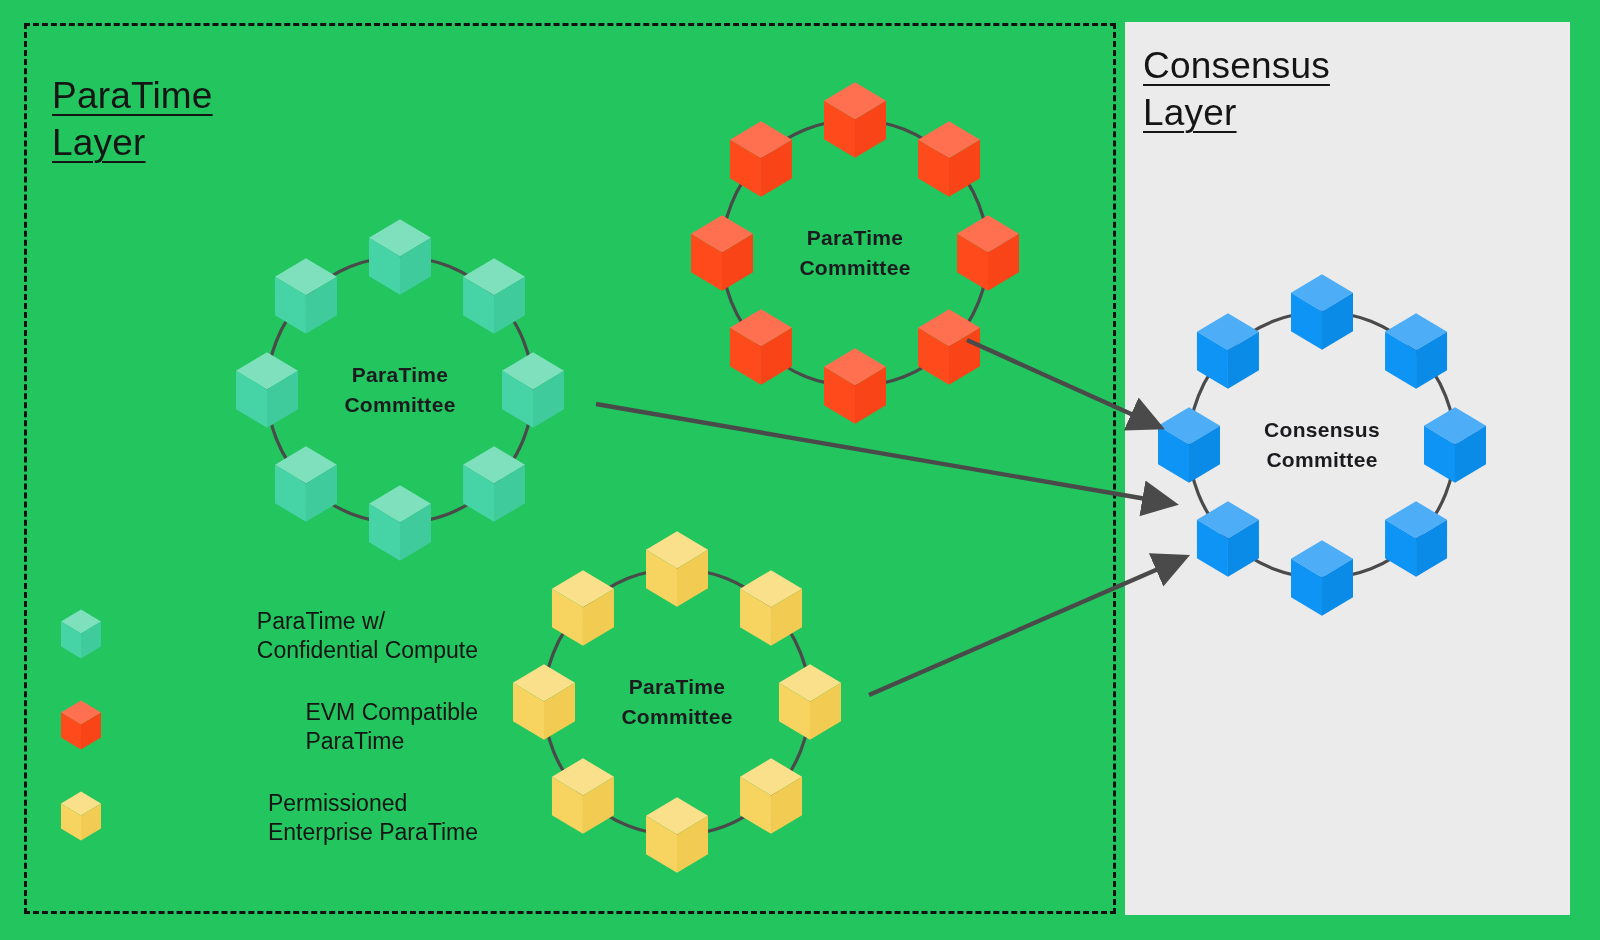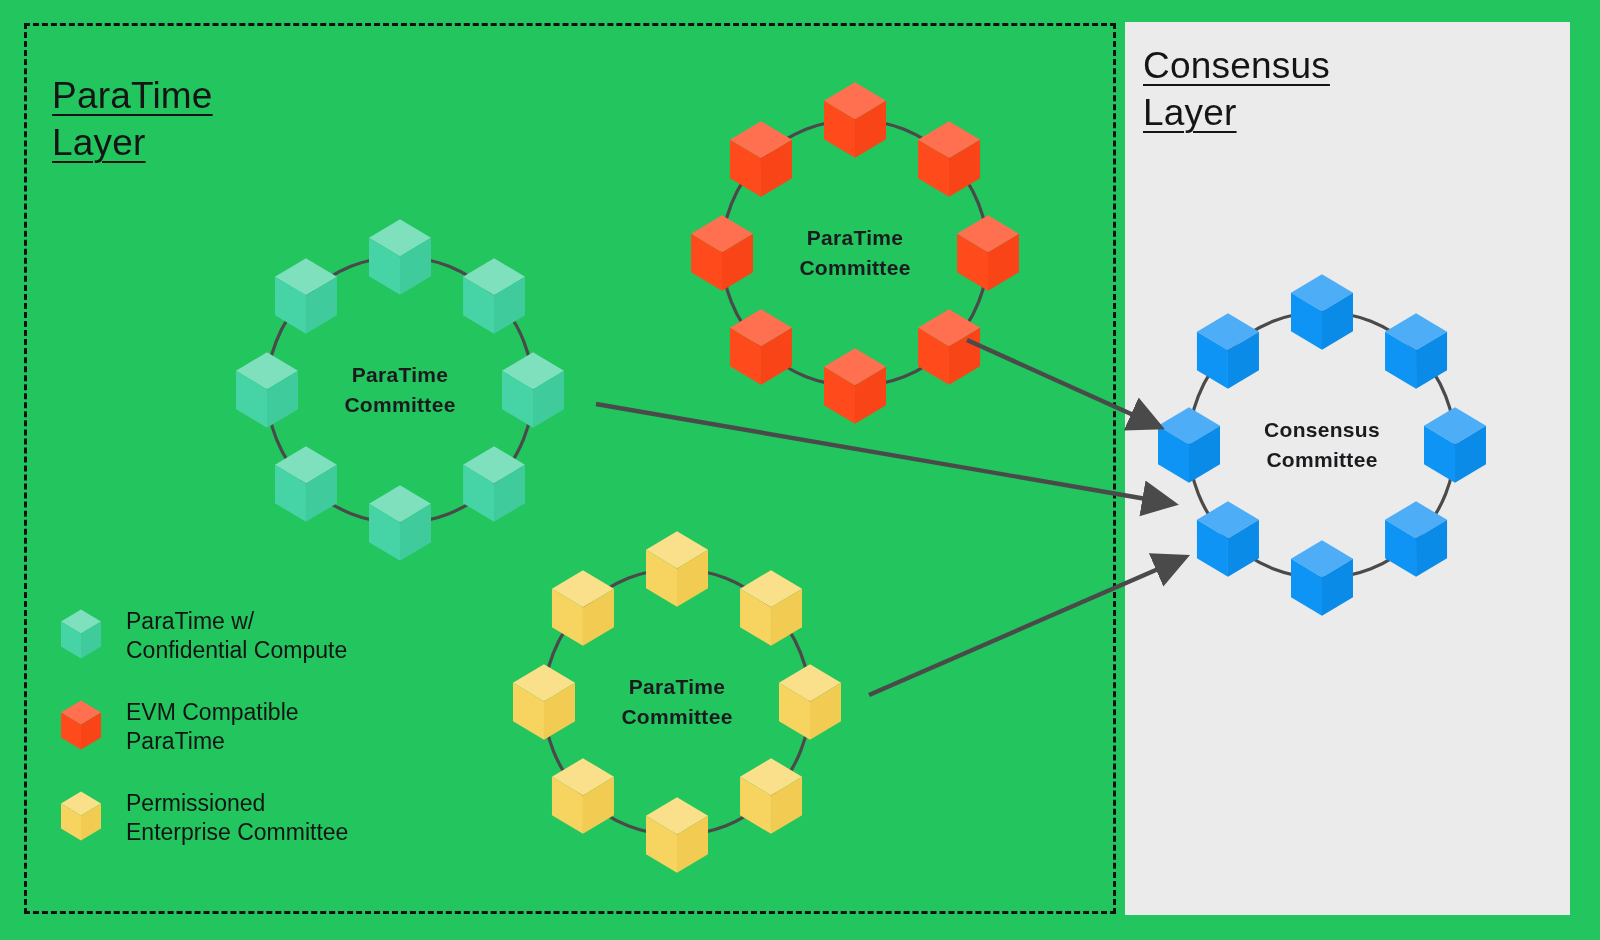--- a/index.html
+++ b/index.html
@@ -87,20 +87,21 @@
   #legend {
     position: absolute;
     left: 58px;
     top: 605px;
     width: 420px;
   }
   .legend-row {
     display: flex;
     align-items: flex-start;
     margin-bottom: 30px;
+    justify-content: space-between;
   }
   .legend-swatch {
     width: 46px;
     height: 50px;
     flex: 0 0 46px;
     margin-top: 4px;
   }
   .legend-text {
     margin-left: 22px;
     font-size: 23px;
@@ -347,17 +348,17 @@
       </div>
       <div class="legend-row">
         <svg class="legend-swatch" viewBox="0 0 46 50">
           <g>
             <polygon points="23,0.5999999999999996 43,12.6 23,24.6 3,12.6" fill="#FAE08A" shape-rendering="geometricPrecision"></polygon>
             <polygon points="3,12.6 23,24.6 23,49.4 3,37.4" fill="#F7D45F"></polygon>
             <polygon points="43,12.6 23,24.6 23,49.4 43,37.4" fill="#F2CC52"></polygon>
           </g>
         </svg>
         <div class="legend-text">Permissioned
-Enterprise Committee</div>
+Enterprise ParaTime</div>
       </div>
     </div>
 
 </div>
 
 </body></html>

